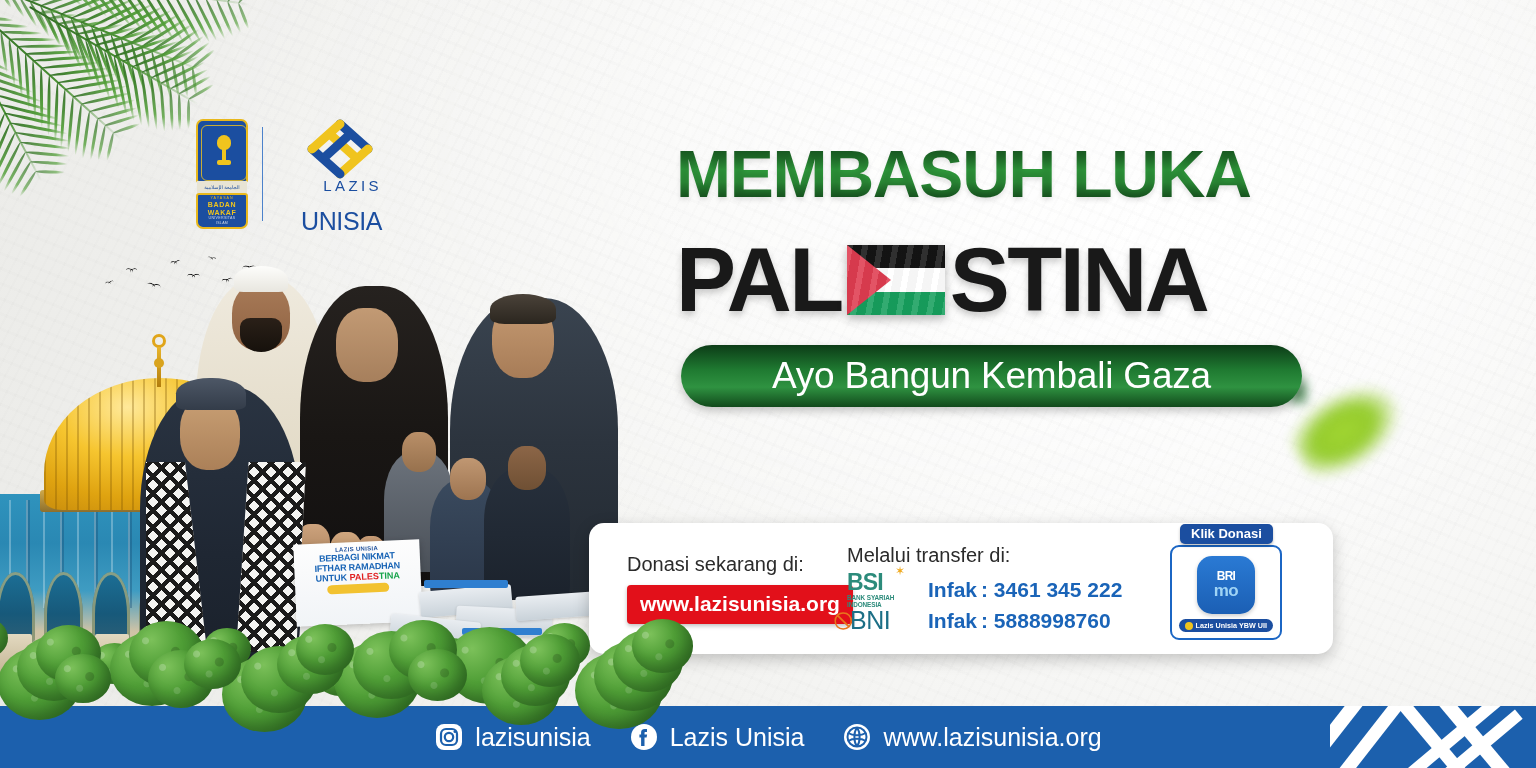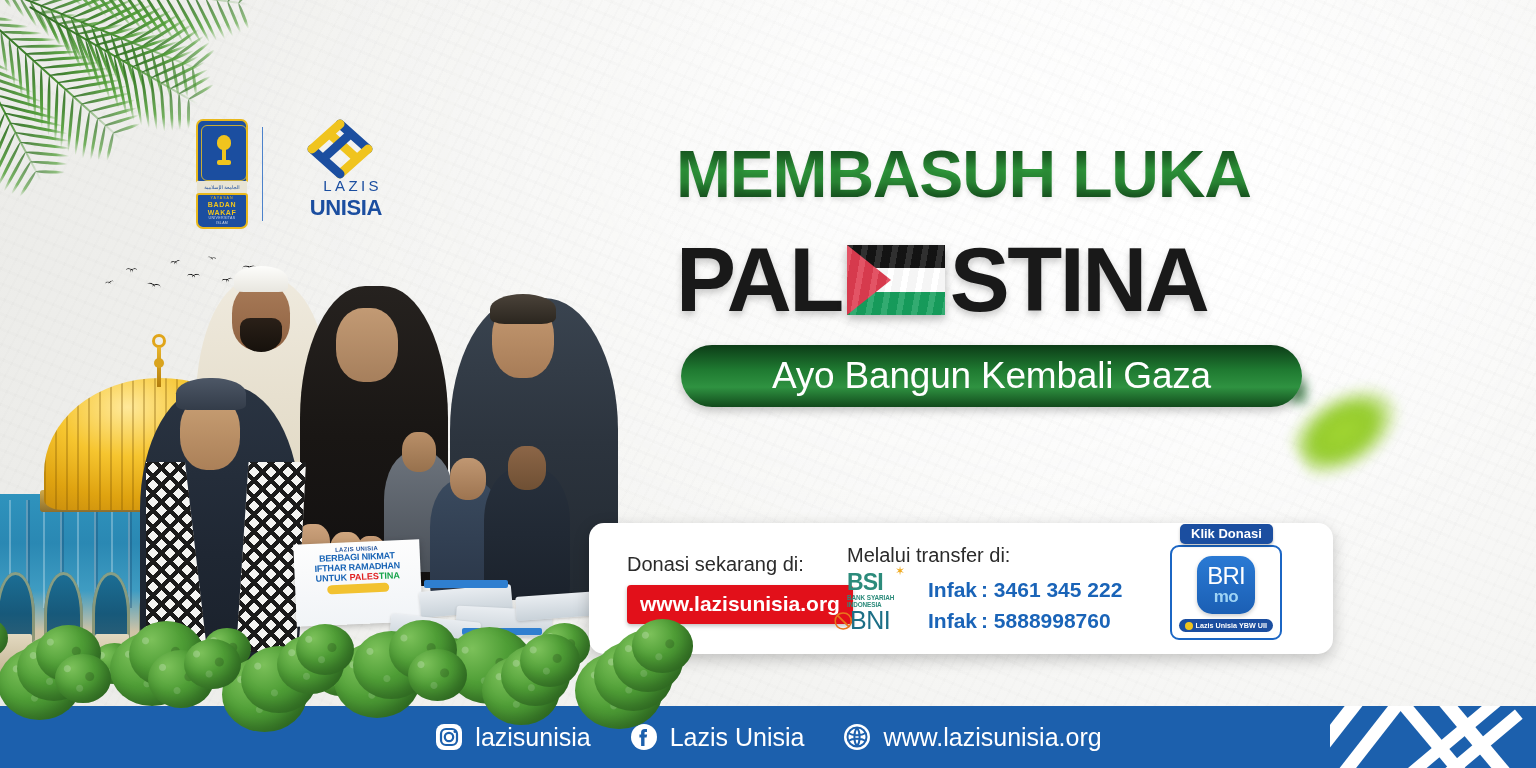--- a/index.html
+++ b/index.html
@@ -223,21 +223,21 @@
     padding-top:1px; text-align:center; overflow:hidden;
   }
   .uii-bot .t1 { font-size:3.6px; color:#e8b81c; letter-spacing:1px; line-height:1.5; }
   .uii-bot .t2 { font-size:7px; color:#f0c41e; font-weight:800; letter-spacing:.6px; line-height:1.05; }
   .uii-bot .t3 { font-size:3.6px; color:#cfd9ea; letter-spacing:.3px; line-height:1.5; }
   .logo-div { width:1px; height:94px; background:#2f6fc4; margin:0 13px 0 14px; opacity:.85; }
   .lazis-block { position:relative; width:106px; height:108px;text-align:right; }
   .lazis-mark { position:absolute; left:26px; top:-2px; width:76px; height:62px; }
   .lazis-text { position:absolute; left:0; top:58px; width:106px; }
   .lazis-text .l1 { font-size:15px; letter-spacing:3.4px; color:#1b4ea0; font-weight:400; line-height:1; }
-  .lazis-text .l2 { font-size:22px; letter-spacing:-.4px; color:#1b4ea0; font-weight:700; line-height:1.05; margin-top:3px; }
+  .lazis-text .l2 { font-size:25px; letter-spacing:-.4px; color:#1b4ea0; font-weight:400; line-height:1.05; margin-top:15px; }
 
   
   .headline {
     position:absolute; left:676px; top:143px; width:640px;
     font-weight:800; font-size:66px; line-height:.96; letter-spacing:-1.2px;
     background:linear-gradient(180deg,#0f3d16 0%, #2f9b3c 42%, #2c8f38 62%, #0d3a14 100%);
     -webkit-background-clip:text; background-clip:text; color:transparent;
     text-shadow:0 3px 5px rgba(0,0,0,.10);
     white-space:nowrap;
   }
@@ -323,21 +323,21 @@
   .brimo-box {
     margin-top:8px; border:2.5px solid #1b66c4; border-radius:9px;
     padding:9px 7px 6px; text-align:center; background:#fff;
   }
   .brimo-icon {
     width:58px; height:58px; margin:0 auto; border-radius:15px;
     background:linear-gradient(180deg,#2a7ad4,#1b5fb4);
     display:flex; flex-direction:column; align-items:center; justify-content:center;
     box-shadow:0 2px 4px rgba(0,0,0,.2);
   }
-  .brimo-icon .bri { color:#fff; font-size:24px; font-weight:400; letter-spacing:-.8px; line-height:.95; }
+  .brimo-icon .bri { color:#fff; font-size:12px; font-weight:700; letter-spacing:-.8px; line-height:.95; }
   .brimo-icon .mo  { color:#9fd4f5; font-size:17px; font-weight:800; letter-spacing:-.6px; line-height:1; }
   .brimo-tag {
     margin-top:5px; background:#1b4ea0; color:#fff; border-radius:8px;
     font-size:7.2px; font-weight:700; padding:2px 4px;
     display:flex; align-items:center; justify-content:center; gap:2.5px;
   }
   .brimo-tag .dot { width:8px; height:8px; border-radius:50%; background:#f0c41e; flex:none; }
 
   
   .footer {

